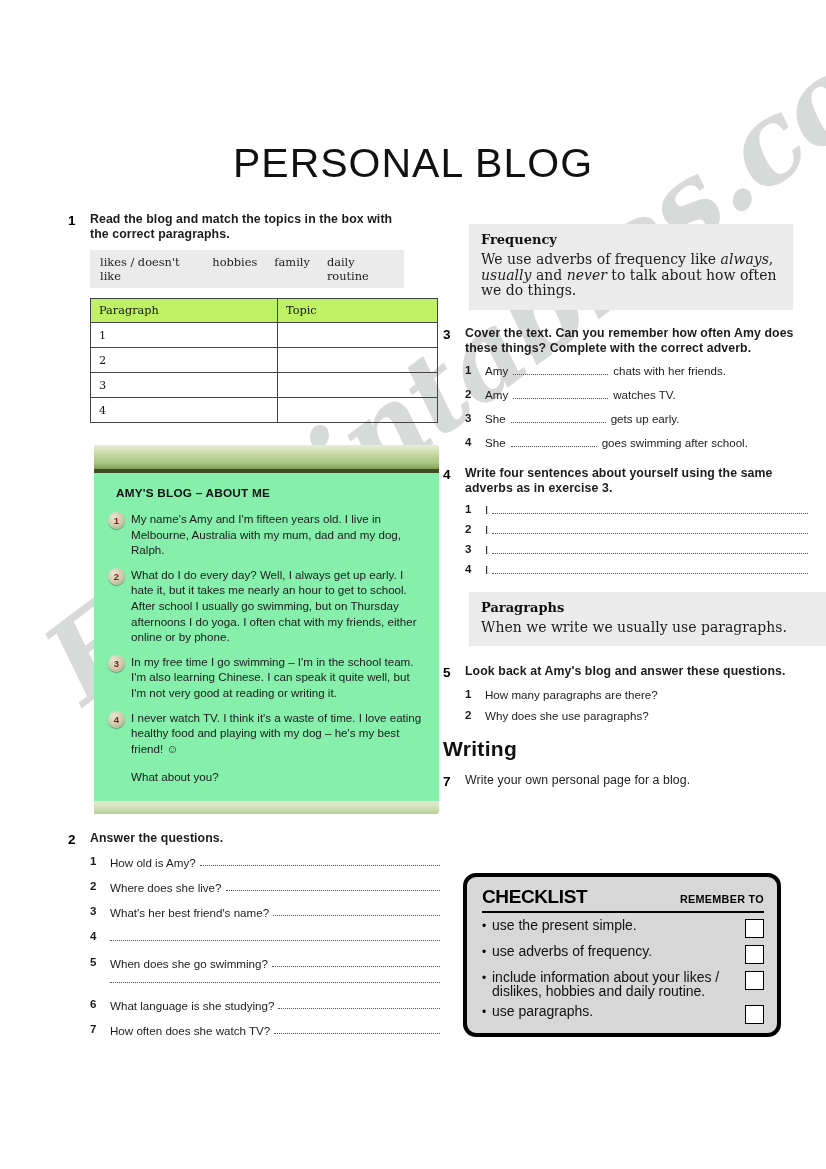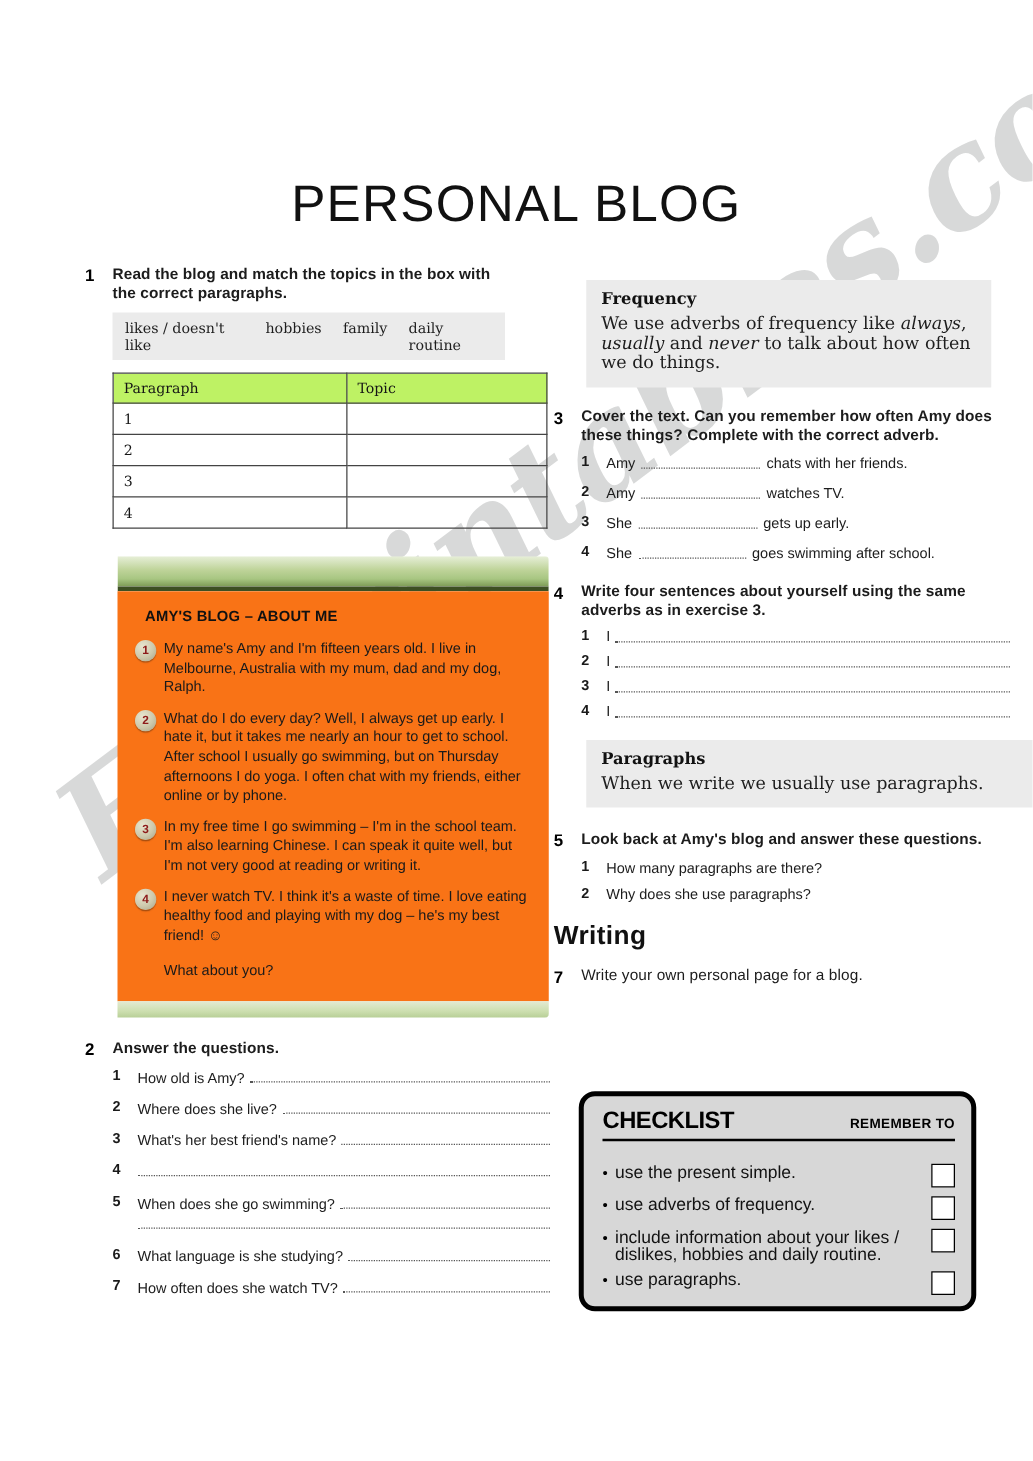--- a/index.html
+++ b/index.html
@@ -131,21 +131,21 @@
     width:345px;
     z-index:6;
   }
   .blog-bar{
     height:24px;
     background:linear-gradient(to bottom,#e7efd8 0%,#bfd49a 45%,#a8c682 75%,#7f9c57 100%);
     border-bottom:4px solid #3d4f22;
     border-top-right-radius:3px;
   }
   .blog-body{
-    background:#f97316;
+    background:#86efac;
     padding:13px 14px 16px 14px;
   }
   .blog-title{
     font-size:11.8px;font-weight:bold;color:#111;
     margin:0 0 11px 8px;letter-spacing:.2px;
   }
   .blog-p{
     display:flex;align-items:flex-start;margin-bottom:9px;
   }
   .badge{
@@ -199,21 +199,21 @@
     box-sizing:border-box;
     background:#d7d7d7;
     border:4px solid #000;
     border-radius:13px;
     padding:9px 13px 9px 15px;
     z-index:6;
   }
   .cl-head{
     display:flex;align-items:baseline;justify-content:space-between;
     border-bottom:2px solid #000;
-    padding-bottom:3px;margin-bottom:18px;
+    padding-bottom:3px;margin-bottom:6px;
   }
   .cl-title{font-size:19px;font-weight:bold;letter-spacing:-.4px;color:#000;}
   .cl-remember{font-size:10.8px;font-weight:bold;letter-spacing:.3px;color:#000;}
   .cl-row{display:flex;align-items:flex-start;margin-bottom:7px;}
   .cl-bullet{
     flex:0 0 10px;font-size:12px;line-height:14px;color:#000;
   }
   .cl-text{flex:1;font-size:14px;line-height:13.5px;color:#111;}
   .cl-box{
     flex:0 0 17px;width:17px;height:17px;

